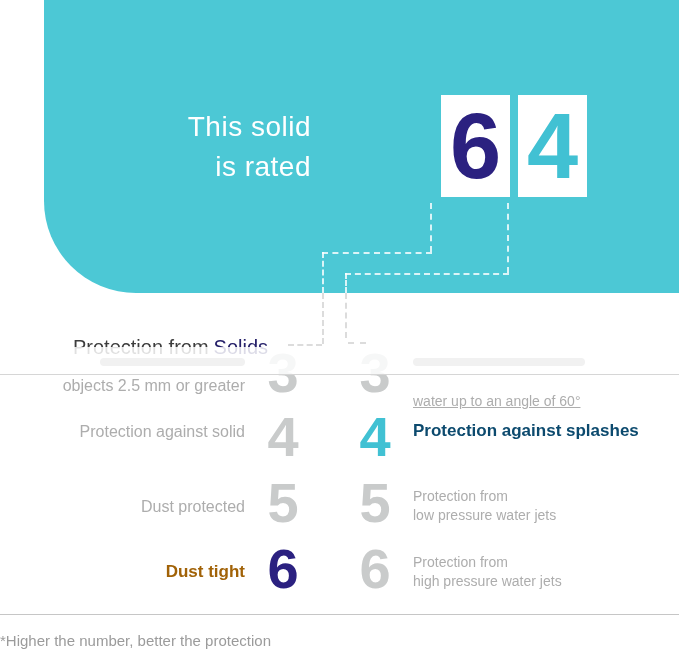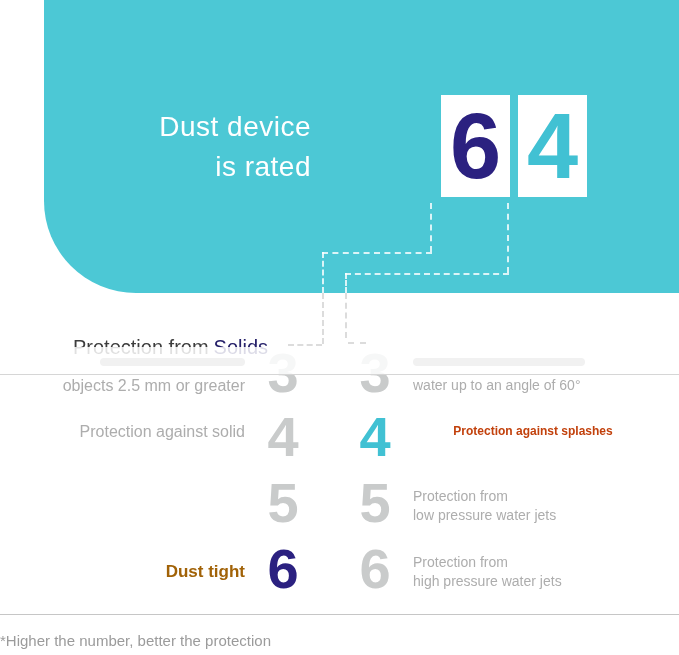--- a/index.html
+++ b/index.html
@@ -60,28 +60,28 @@
   .num{
     position:absolute;width:56px;text-align:center;
     font-size:56px;font-weight:700;color:#C9CBCB;line-height:56px;
   }
   .num-s{left:255px;}
   .num-l{left:347px;}
   .desc{
     position:absolute;left:413px;width:240px;text-align:left;
     font-size:14px;color:#ADADAD;line-height:19px;
   }
-  .r3-lbl{top:376px;}  .r3-num{top:345px;}  .r3-desc{top:376px;}
+  .r3-lbl{top:376px;}  .r3-num{top:345px;}  .r3-desc{top:392px;text-decoration:underline;}
   .r4-lbl{top:422px;}  .r4-num{top:409px;}  .r4-desc{top:421px;}
   .r5-lbl{top:497px;}  .r5-num{top:475px;}  .r5-desc{top:487px;}
   .r6-lbl{top:562px;font-size:17px;color:#a16207;font-weight:600;}
   .r6-num{top:541px;} .r6-desc{top:553px;}
   .num-navy{color:#2B2180;}
   .num-teal{color:#41C1D3;}
-  .desc-teal{color:#c2410c;font-weight:600;font-size:12px;line-height:20px;text-align:center;}
+  .desc-teal{color:#0c4a6e;font-weight:600;font-size:17px;line-height:20px;}
   
   .fade-overlay{
     position:absolute;left:0;top:347px;width:679px;height:27px;
     background:rgba(255,255,255,.84);
   }
   .smudge{position:absolute;height:8px;background:#f1f1f1;border-radius:4px;}
   .smudge-left{left:100px;top:358px;width:145px;}
   .smudge-right{left:413px;top:358px;width:172px;}
   
   .footer-note{
@@ -89,21 +89,21 @@
     font-size:15px;color:#9b9b9b;
   }
 </style>
 </head>
 <body>
 
 <div class="page">
 
   <div class="hero">
     <div class="hero-caption">
-      <div>Dust device</div>
+      <div>This solid</div>
       <div>is rated</div>
     </div>
     <div class="digit-box box-solids">
       <span>6</span>
     </div>
     <div class="digit-box box-liquids">
       <span>4</span>
     </div>
   </div>
 
@@ -134,20 +134,21 @@
 
   <div class="lbl r4-lbl">
     <div>Protection against solid</div>
   </div>
   <div class="num num-s r4-num">4</div>
   <div class="num num-l num-teal r4-num">4</div>
   <div class="desc desc-teal r4-desc">
     <div>Protection against splashes</div>
   </div>
 
+  <div class="lbl r5-lbl">Dust protected</div>
   <div class="num num-s r5-num">5</div>
   <div class="num num-l r5-num">5</div>
   <div class="desc r5-desc">
     <div>Protection from</div>
     <div>low pressure water jets</div>
   </div>
 
   <div class="lbl r6-lbl">Dust tight</div>
   <div class="num num-s num-navy r6-num">6</div>
   <div class="num num-l r6-num">6</div>

